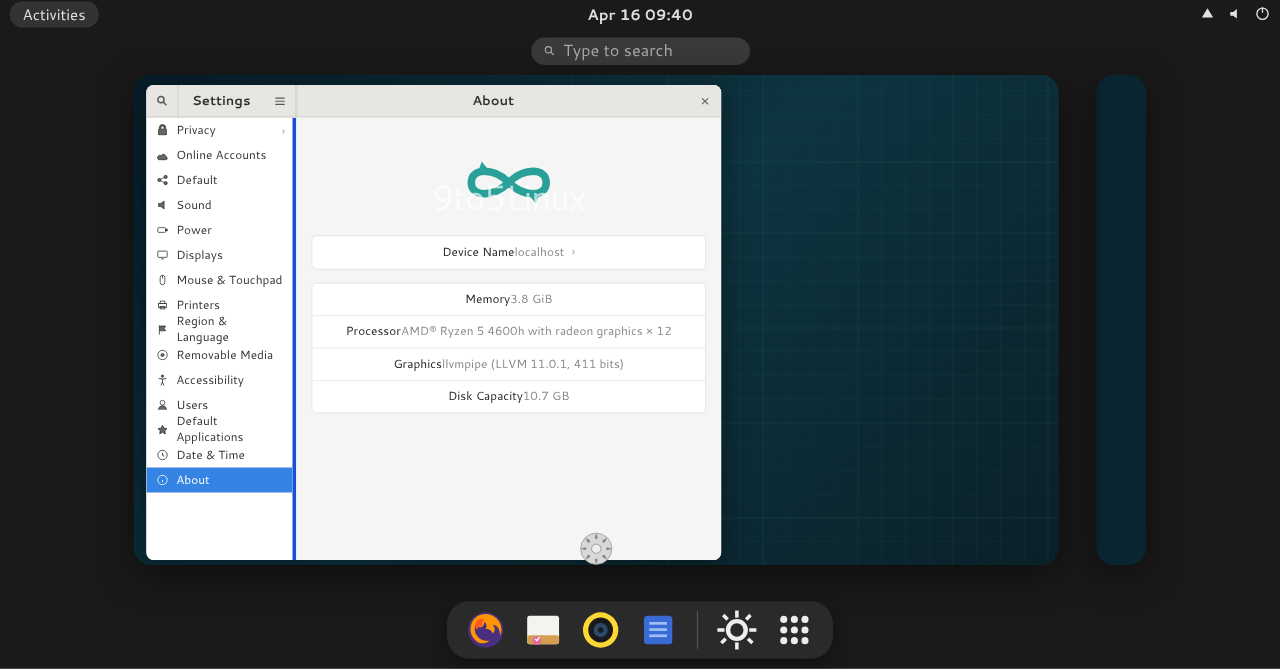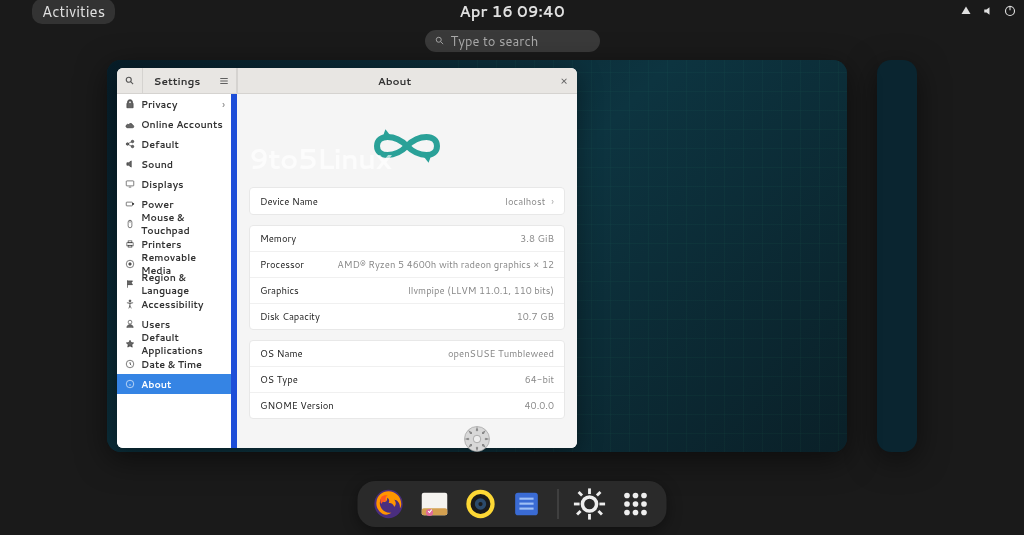--- a/index.html
+++ b/index.html
@@ -1,19 +1,19 @@
 <!DOCTYPE html>
 <html><head>
 <meta charset="utf-8">
 <style>
 * { margin: 0; padding: 0; box-sizing: border-box; font-family: -apple-system, "Segoe UI", "Cantarell", sans-serif; }
 body { width: 1024px; height: 535px; background: #1a1a1a; overflow: hidden; position: relative; }
 
 
-.topbar { height: 22px; display: flex; align-items: center; justify-content: space-between; padding: 0 8px; color: #e0e0e0; font-size: 15px; margin-left: 24px; }
+.topbar { height: 22px; display: flex; align-items: center; justify-content: space-between; padding: 0 8px; color: #e0e0e0; font-size: 12px; }
 .activities-btn { background: #333; border-radius: 10px; padding: 2px 10px; cursor: pointer; }
 .topbar-center { position: absolute; left: 50%; transform: translateX(-50%); font-weight: 600; }
 .topbar-right { display: flex; gap: 10px; align-items: center; }
 .topbar-right svg { width: 12px; height: 12px; fill: #e0e0e0; }
 
 
 .search-bar { width: 175px; height: 22px; background: #3a3a3a; border-radius: 11px; margin: 8px auto 0; display: flex; align-items: center; padding: 0 10px; color: #aaa; font-size: 13px; gap: 6px; }
 .search-bar svg { width: 10px; height: 10px; fill: #aaa; }
 
 
@@ -32,34 +32,34 @@
 .win-header-left { width: 120px; display: flex; align-items: center; }
 .hdr-btn { width: 26px; height: 26px; display:flex; align-items:center; justify-content:center; border-right:1px solid #d5d3d0; cursor:pointer; }
 .hdr-btn svg { width:10px; height:10px; fill:#555;}
 .hdr-title-left { flex:1; text-align:center; font-weight:600; font-size:10.5px; }
 .hdr-sep { width:1px; height:100%; background:#d5d3d0; }
 .win-header-right { flex:1; display:flex; align-items:center; position:relative; }
 .hdr-title-right { flex:1; text-align:center; font-weight:600; }
 .close-btn { width:26px; height:26px; display:flex; align-items:center; justify-content:center; cursor:pointer; font-size:12px; color:#666;}
 
 .win-body { flex:1; display:flex; overflow:hidden; }
-.sidebar { width: 120px; background:#fff; border-right:6px solid #1d4ed8; overflow-y:auto;font-weight:bold; }
+.sidebar { width: 120px; background:#fff; border-right:3px solid #1d4ed8; overflow-y:auto; }
 .side-item { height:20px; display:flex; align-items:center; padding:0 8px; gap:6px; cursor:pointer; font-size:9.5px; color:#333; position:relative;}
 .side-item svg { width:10px; height:10px; fill:#666; flex-shrink:0;}
 .side-item.active { background:#3584e4; color:#fff; }
 .side-item.active svg { fill:#fff; }
 .side-chevron { position:absolute; right:6px; font-size:9px; color:#999;}
 
 .content { flex:1; background:#f5f5f5; overflow-y:auto; padding: 6px 12px 10px; position:relative;}
 .logo-area { text-align:center; padding: 16px 0 8px; position:relative;}
 .logo-area svg { width: 120px; height: 60px; }
-.watermark { position:absolute; top:38px; left:0; right:0; text-align:left; font-size:28px; font-weight:700; color:rgba(255,255,255,.65); pointer-events:none; letter-spacing:-1px;}
+.watermark { position:absolute; top:38px; left:0; right:0; text-align:center; font-size:28px; font-weight:400; color:rgba(255,255,255,.65); pointer-events:none; letter-spacing:-1px;}
 
 .info-group { background:#fff; border:1px solid #e8e8e8; border-radius:4px; margin-bottom:10px; }
-.info-row { display:flex; justify-content:space-between; align-items:center; padding: 6px 10px; border-bottom:1px solid #f0f0f0; font-size:9.5px;}
+.info-row { display:flex; justify-content:center; align-items:center; padding: 6px 10px; border-bottom:1px solid #f0f0f0; font-size:9.5px;}
 .info-row:last-child { border-bottom:none; }
 .info-label { color:#222; }
 .info-val { color:#888; }
 .info-row.clickable { cursor:pointer; }
 .info-row .chev { margin-left:6px; color:#aaa; font-size:10px;}
 
 .gear-overlay { position:absolute; left:50%; bottom:-2px; transform:translateX(-50%); width:30px; height:30px; }
 .gear-overlay svg { width:30px; height:30px; }
 
 
@@ -151,59 +151,59 @@
               <span>Default</span>
             </div>
             <div class="side-item">
               <svg viewBox="0 0 16 16" fill="currentColor" stroke="currentColor">
                 <path d="M3 6h3l4-3v10l-4-3H3z"></path>
               </svg>
               <span>Sound</span>
             </div>
             <div class="side-item">
               <svg viewBox="0 0 16 16" fill="currentColor" stroke="currentColor">
+                <rect x="2" y="5" width="10" height="6" rx="1" fill="none" stroke="currentColor"></rect>
+                <rect x="12" y="7" width="2" height="2"></rect>
+              </svg>
+              <span>Power</span>
+            </div>
+            <div class="side-item">
+              <svg viewBox="0 0 16 16" fill="currentColor" stroke="currentColor">
                 <rect x="2" y="3" width="12" height="8" rx="1" fill="none" stroke="currentColor"></rect>
                 <path d="M6 13h4"></path>
               </svg>
               <span>Displays</span>
-            </div>
-            <div class="side-item">
-              <svg viewBox="0 0 16 16" fill="currentColor" stroke="currentColor">
-                <rect x="2" y="5" width="10" height="6" rx="1" fill="none" stroke="currentColor"></rect>
-                <rect x="12" y="7" width="2" height="2"></rect>
-              </svg>
-              <span>Power</span>
             </div>
             <div class="side-item">
               <svg viewBox="0 0 16 16" fill="currentColor" stroke="currentColor">
                 <rect x="5" y="2" width="6" height="12" rx="3" fill="none" stroke="currentColor"></rect>
                 <path d="M8 2v4"></path>
               </svg>
               <span>Mouse &amp; Touchpad</span>
             </div>
             <div class="side-item">
               <svg viewBox="0 0 16 16" fill="currentColor" stroke="currentColor">
                 <rect x="3" y="6" width="10" height="5" fill="none" stroke="currentColor"></rect>
                 <rect x="5" y="3" width="6" height="3" fill="none" stroke="currentColor"></rect>
                 <rect x="5" y="10" width="6" height="3" fill="none" stroke="currentColor"></rect>
               </svg>
               <span>Printers</span>
             </div>
             <div class="side-item">
               <svg viewBox="0 0 16 16" fill="currentColor" stroke="currentColor">
+                <path d="M4 2v12M4 3h8l-2 3 2 3H4"></path>
+              </svg>
+              <span>Region &amp; Language</span>
+            </div>
+            <div class="side-item">
+              <svg viewBox="0 0 16 16" fill="currentColor" stroke="currentColor">
                 <circle cx="8" cy="8" r="6" fill="none" stroke="currentColor"></circle>
                 <circle cx="8" cy="8" r="2"></circle>
               </svg>
               <span>Removable Media</span>
-            </div>
-            <div class="side-item">
-              <svg viewBox="0 0 16 16" fill="currentColor" stroke="currentColor">
-                <path d="M4 2v12M4 3h8l-2 3 2 3H4"></path>
-              </svg>
-              <span>Region &amp; Language</span>
             </div>
             <div class="side-item">
               <svg viewBox="0 0 16 16" fill="currentColor" stroke="currentColor">
                 <circle cx="8" cy="3" r="1.5"></circle>
                 <path d="M3 6l5 1 5-1M8 7v4l-2 4M8 11l2 4"></path>
               </svg>
               <span>Accessibility</span>
             </div>
             <div class="side-item">
               <svg viewBox="0 0 16 16" fill="currentColor" stroke="currentColor">
@@ -255,39 +255,25 @@
               <div class="info-row">
                 <span class="info-label">Memory</span>
                 <span class="info-val">3.8 GiB</span>
               </div>
               <div class="info-row">
                 <span class="info-label">Processor</span>
                 <span class="info-val">AMD® Ryzen 5 4600h with radeon graphics × 12</span>
               </div>
               <div class="info-row">
                 <span class="info-label">Graphics</span>
-                <span class="info-val">llvmpipe (LLVM 11.0.1, 110 bits)</span>
+                <span class="info-val">llvmpipe (LLVM 11.0.1, 411 bits)</span>
               </div>
               <div class="info-row">
                 <span class="info-label">Disk Capacity</span>
                 <span class="info-val">10.7 GB</span>
-              </div>
-            </div>
-          <div class="info-group" id="os-group">
-              <div class="info-row">
-                <span class="info-label">OS Name</span>
-                <span class="info-val">openSUSE Tumbleweed</span>
-              </div>
-              <div class="info-row">
-                <span class="info-label">OS Type</span>
-                <span class="info-val">64-bit</span>
-              </div>
-              <div class="info-row">
-                <span class="info-label">GNOME Version</span>
-                <span class="info-val">40.0.0</span>
               </div>
             </div>
         </div>
       </div>
     </div>
 
     <div class="gear-overlay">
       <svg viewBox="0 0 48 48">
         <circle cx="24" cy="24" r="20" fill="#d8d8d8" stroke="#999" stroke-width="1"></circle>
         <g fill="#888">

